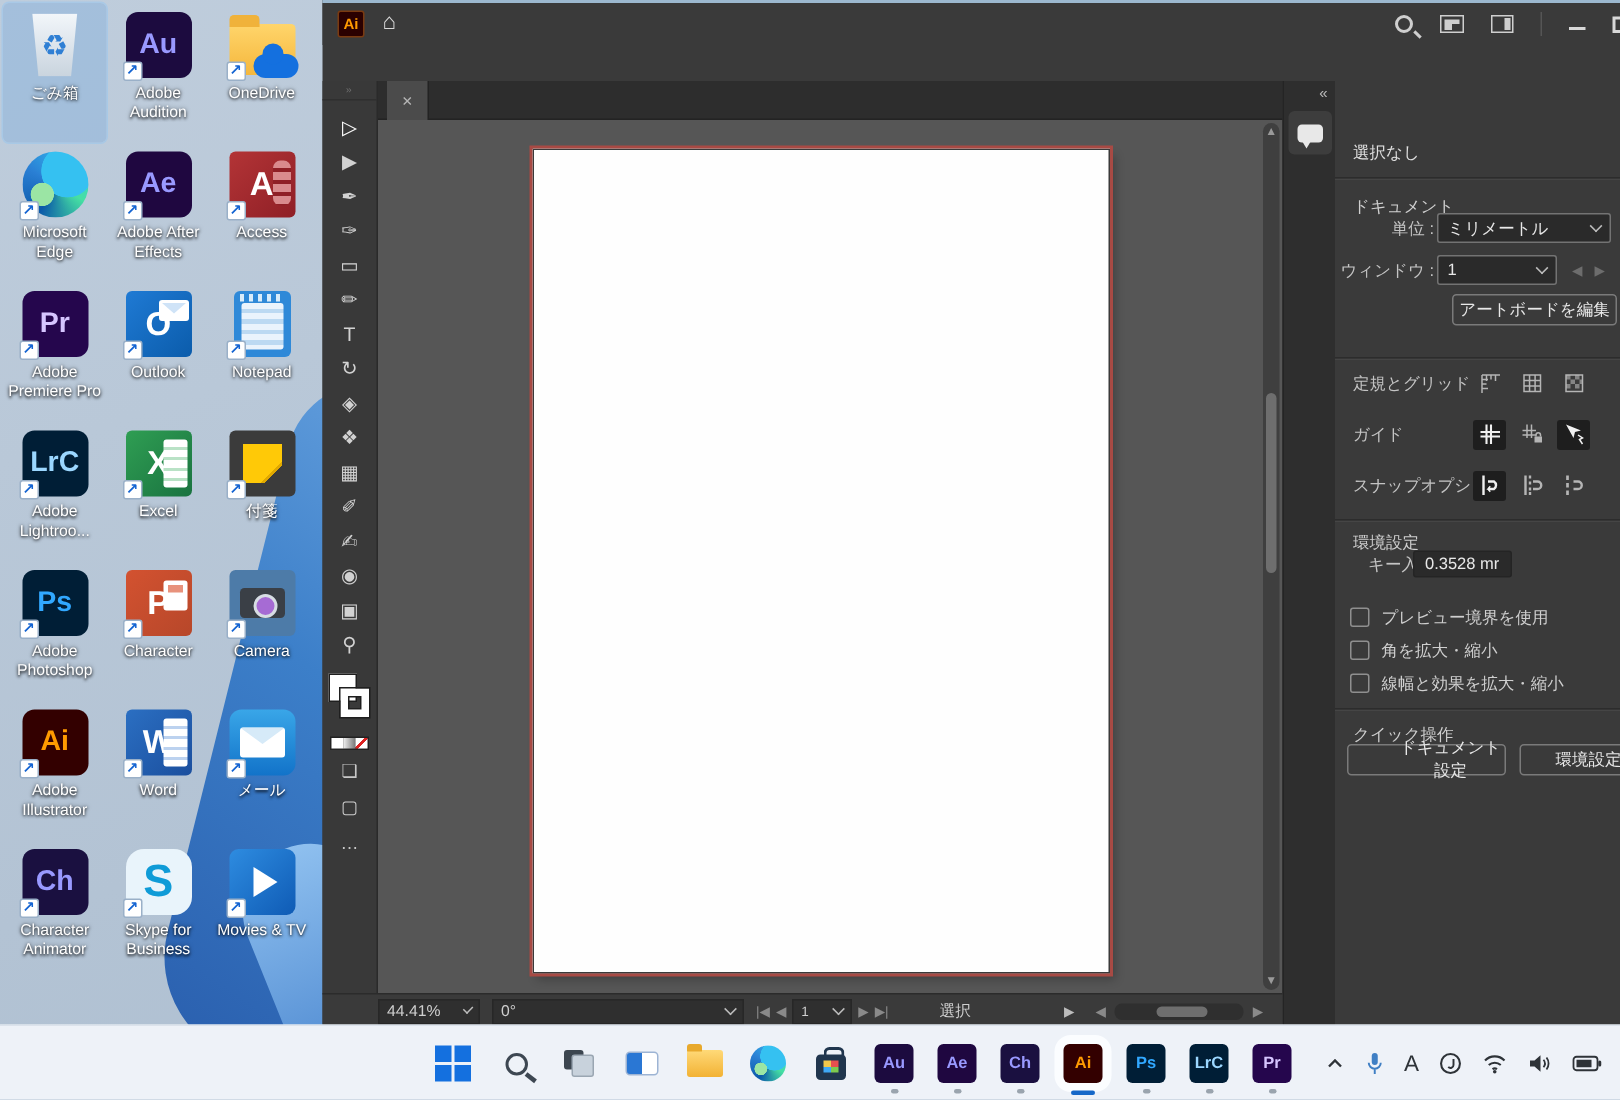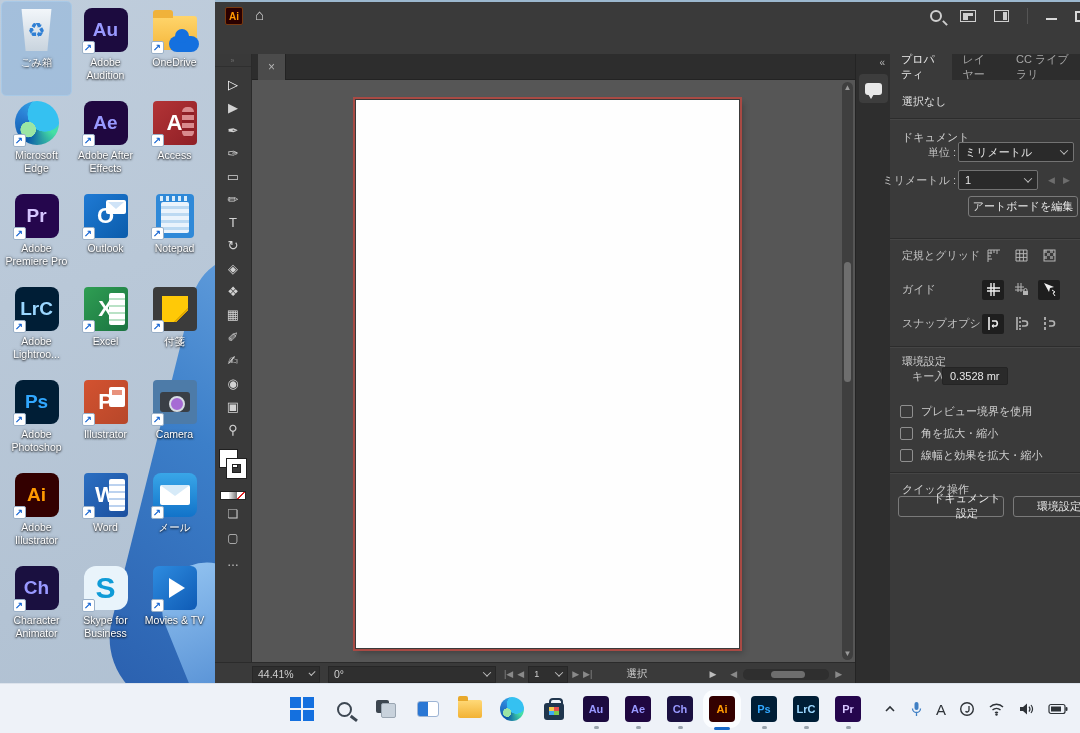--- a/index.html
+++ b/index.html
@@ -334,21 +334,21 @@
           <span class="atile tile44" style="background:#001e36;color:#31a8ff" data-interactable="false">Ps</span>
     <span class="sc" data-interactable="false">↗</span>
         </span>
     <span class="lbl" data-interactable="false">Adobe Photoshop</span>
       </div>
       <div class="dicon" data-interactable="true">
         <span class="artbox">
           <span class="officetile ppttile" data-interactable="false">P<span class="slide"></span></span>
     <span class="sc" data-interactable="false">↗</span>
         </span>
-    <span class="lbl" data-interactable="false">Illustrator</span>
+    <span class="lbl" data-interactable="false">Character</span>
       </div>
       <div class="dicon" data-interactable="true">
         <span class="artbox">
           <span class="cameraart" data-interactable="false">
             <span class="body"></span>
           </span>
     <span class="sc" data-interactable="false">↗</span>
         </span>
     <span class="lbl" data-interactable="false">Camera</span>
       </div>
@@ -492,37 +492,32 @@
       <span style="margin-left:34px;" data-interactable="false">選択</span>
       <span style="margin-left:62px;color:#bdbdbd;font-size:9px;" data-interactable="true">▶</span>
       <span style="margin-left:14px;color:#8a8a8a;font-size:9px;" data-interactable="true">◀</span>
       <div class="hscroll" style="margin-left:6px;" data-interactable="true">
         <span class="thumb" data-interactable="true"></span>
       </div>
       <span style="margin-left:6px;color:#8a8a8a;font-size:9px;" data-interactable="true">▶</span>
     </div>
 
     <div id="panel" data-interactable="false">
-      <div id="ptabs" data-interactable="false">
-          <div class="ptab active" data-interactable="true">プロパティ</div>
-          <div class="ptab" data-interactable="true">レイヤー</div>
-          <div class="ptab" data-interactable="true">CC ライブラリ</div>
-        </div>
       <div class="prow" style="top:40px;padding-left:12px;color:#e0e0e0;" data-interactable="false">選択なし</div>
       <div class="sep" style="top:64px;"></div>
       <div class="prow" style="top:76px;padding-left:12px;" data-interactable="false">ドキュメント</div>
       <div class="prow" style="top:98px;">
         <span class="plabel" style="position:absolute;right:124px;" data-interactable="false">単位 :</span>
         <div class="pselect" style="position:absolute;left:68px;width:116px;" data-interactable="true">
           <span data-interactable="false">ミリメートル</span>
             <span class="chev"></span>
         </div>
       </div>
       <div class="prow" style="top:126px;">
-        <span class="plabel" style="position:absolute;right:124px;white-space:nowrap;" data-interactable="false">ミリメートル :</span>
+        <span class="plabel" style="position:absolute;right:124px;white-space:nowrap;" data-interactable="false">ウィンドウ :</span>
         <div class="pselect" style="position:absolute;left:68px;width:80px;" data-interactable="true">
           <span data-interactable="false">1</span>
             <span class="chev"></span>
         </div>
         <span class="navarrow" style="position:absolute;left:158px;" data-interactable="true">◀</span>
         <span class="navarrow" style="position:absolute;left:173px;" data-interactable="true">▶</span>
       </div>
       <div class="prow" style="top:152px;">
         <button class="pbtn" style="position:absolute;left:78px;width:110px;" data-interactable="true">アートボードを編集</button>
       </div>

